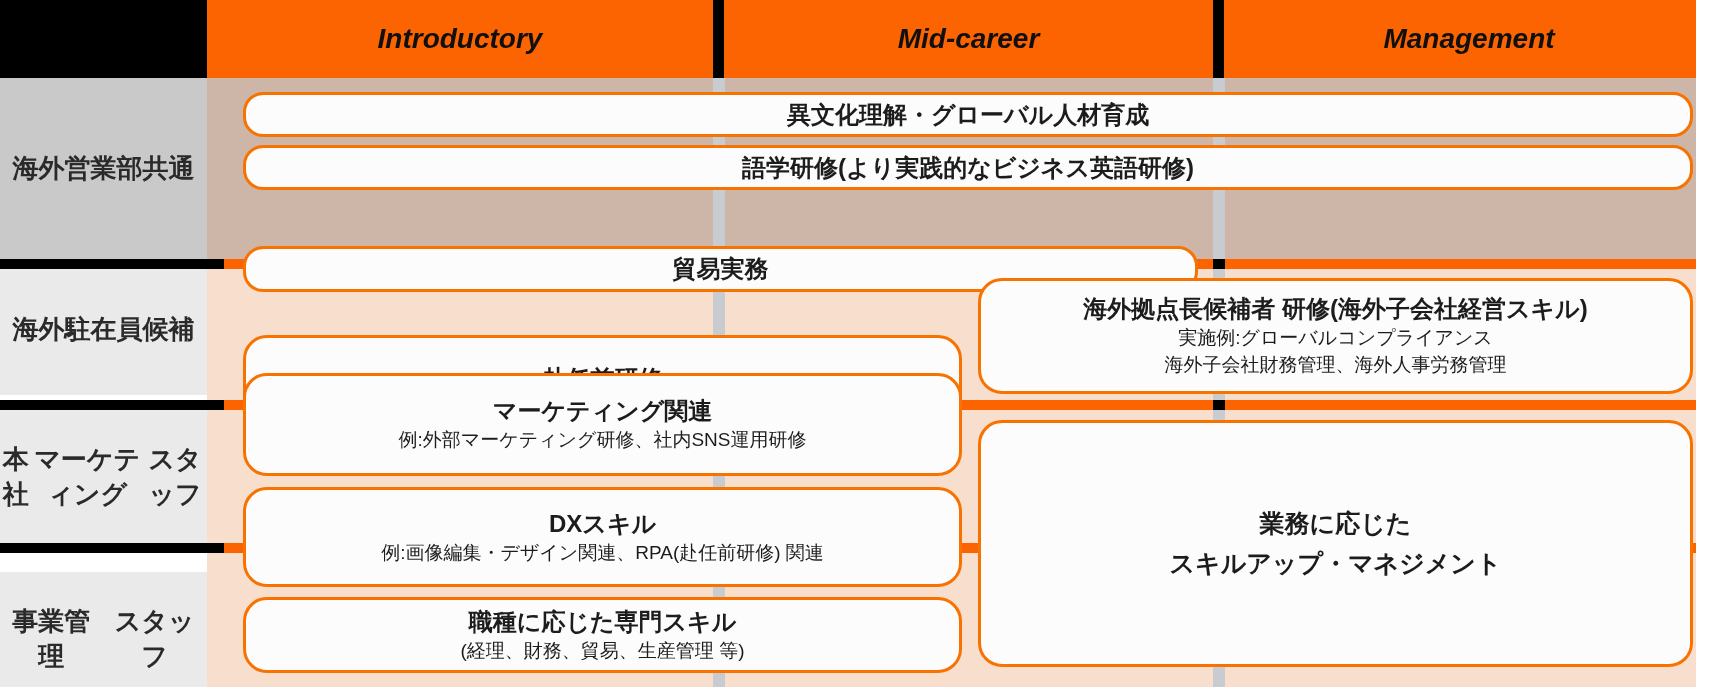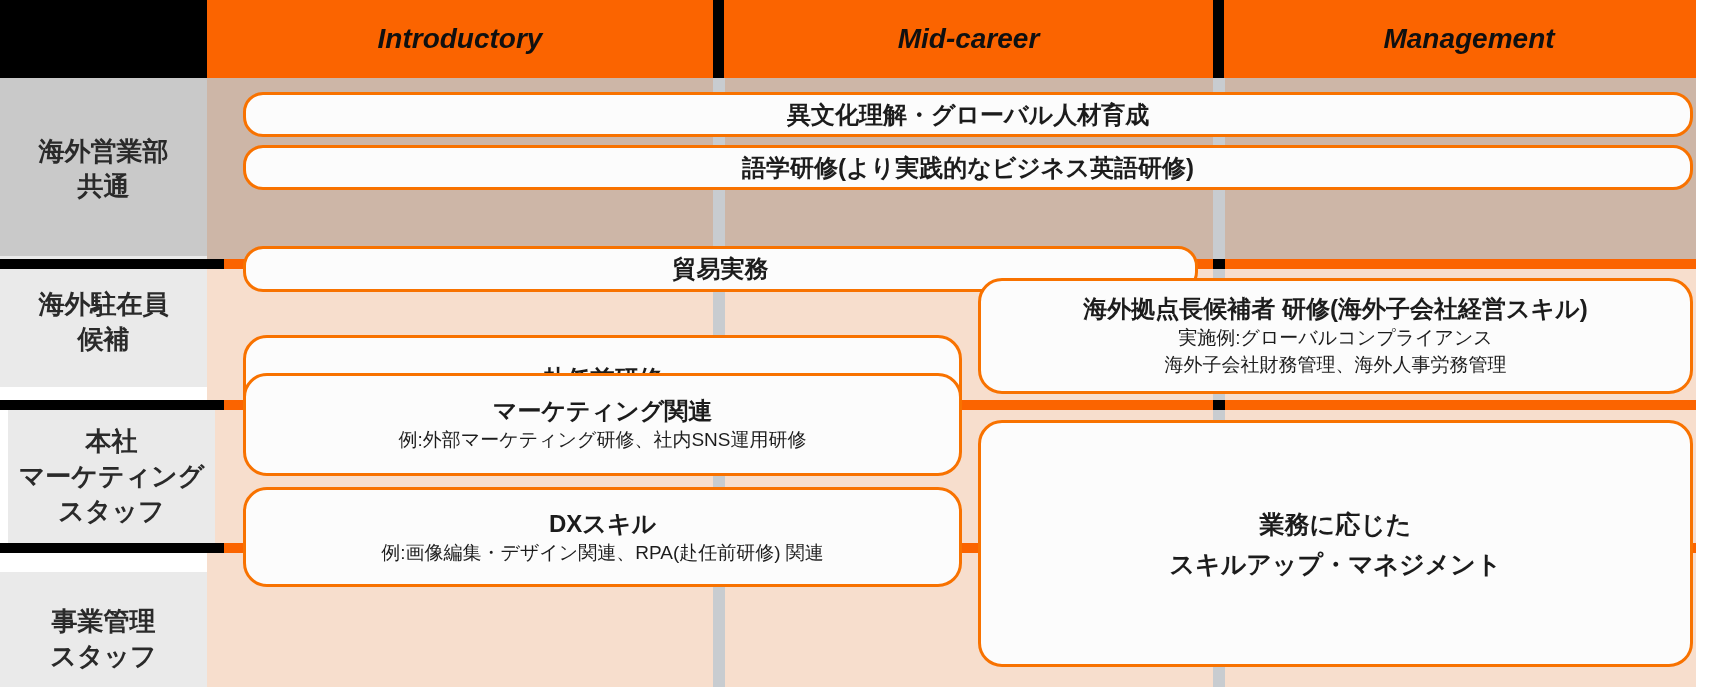--- a/index.html
+++ b/index.html
@@ -16,25 +16,25 @@
   .hdr-cell.c1{left:207px;width:506px;}
   .hdr-cell.c2{left:724px;width:489px;}
   .hdr-cell.c3{left:1224px;width:490px;}
   .hdr-label{font-style:italic;font-weight:bold;font-size:28px;color:#101010;}
   .hdr-div{top:0;width:11px;height:78px;background:#000;}
   .hdr-div.d1{left:713px;} .hdr-div.d2{left:1213px;}
   
   .bg-row1{left:207px;top:78px;width:1507px;height:181px;background:#cdb6a7;}
   .bg-rows{left:207px;top:269px;width:1507px;height:418px;background:#f7decd;}
   
-  .lbl{left:0;width:207px;display:flex;flex-direction:column;align-items:center;justify-content:center;
+  .lbl{left:0;width:207px;display:flex;flex-direction:row;align-items:center;justify-content:center;
        font-weight:bold;font-size:26px;line-height:35px;color:#2a2a2a;text-align:center;}
   .lbl.r1{top:78px;height:181px;background:#c9c9c9;}
-  .lbl.r2{top:256px;height:131px;background:#eaeaea;}
-  .lbl.r3{top:410px;height:133px;background:#eaeaea;margin-left:8px;}
+  .lbl.r2{top:264px;height:131px;background:#eaeaea;}
+  .lbl.r3{top:410px;height:133px;background:#eaeaea;}
   .lbl.r4{top:553px;height:134px;background:#eaeaea;margin-top:19px;}
   
   .stripe{top:78px;width:12px;height:609px;background:#c8ccd0;}
   .stripe.s1{left:713px;} .stripe.s2{left:1213px;}
   
   .bar-black{left:0;width:224px;height:10px;background:#000;z-index:2;}
   .band-orange{left:224px;width:1490px;height:10px;background:#fb6400;z-index:2;}
   .sep1{top:259px;} .sep2{top:400px;} .sep3{top:543px;}
   .xsq{width:12px;height:10px;background:#000;z-index:3;}
   .xsq.a{left:713px;} .xsq.b{left:1213px;}
@@ -46,21 +46,21 @@
   .box-sub{font-size:19px;line-height:27px;color:#1c1c1c;}
   .box.b1{left:243px;top:92px;width:1450px;height:45px;border-radius:20px;}
   .box.b2{left:243px;top:145px;width:1450px;height:45px;border-radius:20px;text-align:right;}
   .box.b3{left:243px;top:198px;width:955px;height:46px;border-radius:20px;margin-top:48px;}
   .box.la{left:243px;top:291px;width:719px;height:87px;margin-top:44px;}
   .box.lb{left:243px;top:373px;width:719px;height:103px;}
   .box.lc{left:243px;top:487px;width:719px;height:100px;}
   .box.ld{left:243px;top:597px;width:719px;height:76px;}
   .box.re{left:978px;top:278px;width:715px;height:116px;}
   .box.rf{left:978px;top:420px;width:715px;height:247px;}
-  .box.rf .box-title{font-size:25px;line-height:40px;}
+  .box.rf .box-title{font-size:25px;line-height:40px;font-family:Liberation Serif, serif;}
 </style>
 </head>
 <body>
 
 <div class="canvas">
 
   <div class="abs bg-row1"></div>
   <div class="abs bg-rows"></div>
 
   <div class="abs stripe s1"></div>
@@ -126,20 +126,24 @@
     <span class="box-title">赴任前研修</span>
   </div>
   <div class="abs box lb">
     <span class="box-title">マーケティング関連</span>
     <span class="box-sub">例:外部マーケティング研修、社内SNS運用研修</span>
   </div>
   <div class="abs box lc">
     <span class="box-title">DXスキル</span>
     <span class="box-sub">例:画像編集・デザイン関連、RPA(赴任前研修) 関連</span>
   </div>
+  <div class="abs box ld">
+    <span class="box-title">職種に応じた専門スキル</span>
+    <span class="box-sub">(経理、財務、貿易、生産管理 等)</span>
+  </div>
 
   <div class="abs box re">
     <span class="box-title">海外拠点長候補者 研修(海外子会社経営スキル)</span>
     <span class="box-sub">実施例:グローバルコンプライアンス</span>
     <span class="box-sub">海外子会社財務管理、海外人事労務管理</span>
   </div>
   <div class="abs box rf">
     <span class="box-title">業務に応じた</span>
     <span class="box-title">スキルアップ・マネジメント</span>
   </div>

